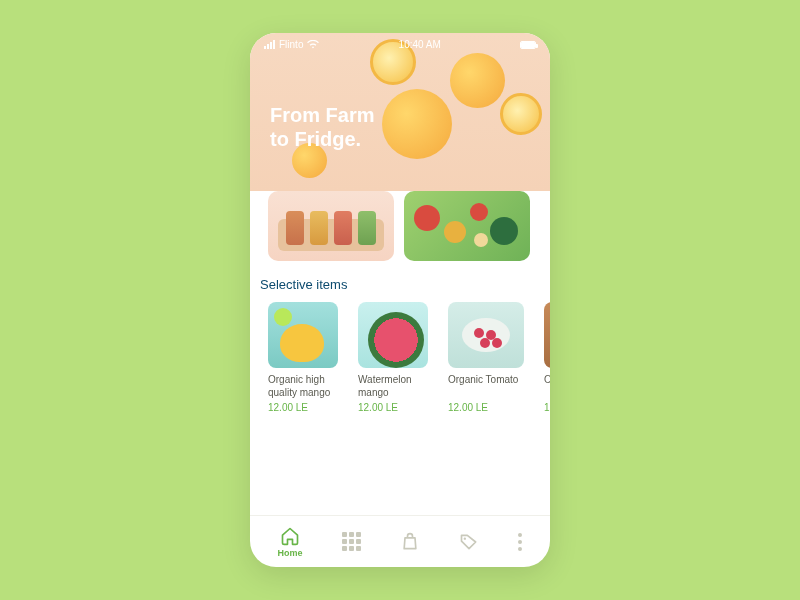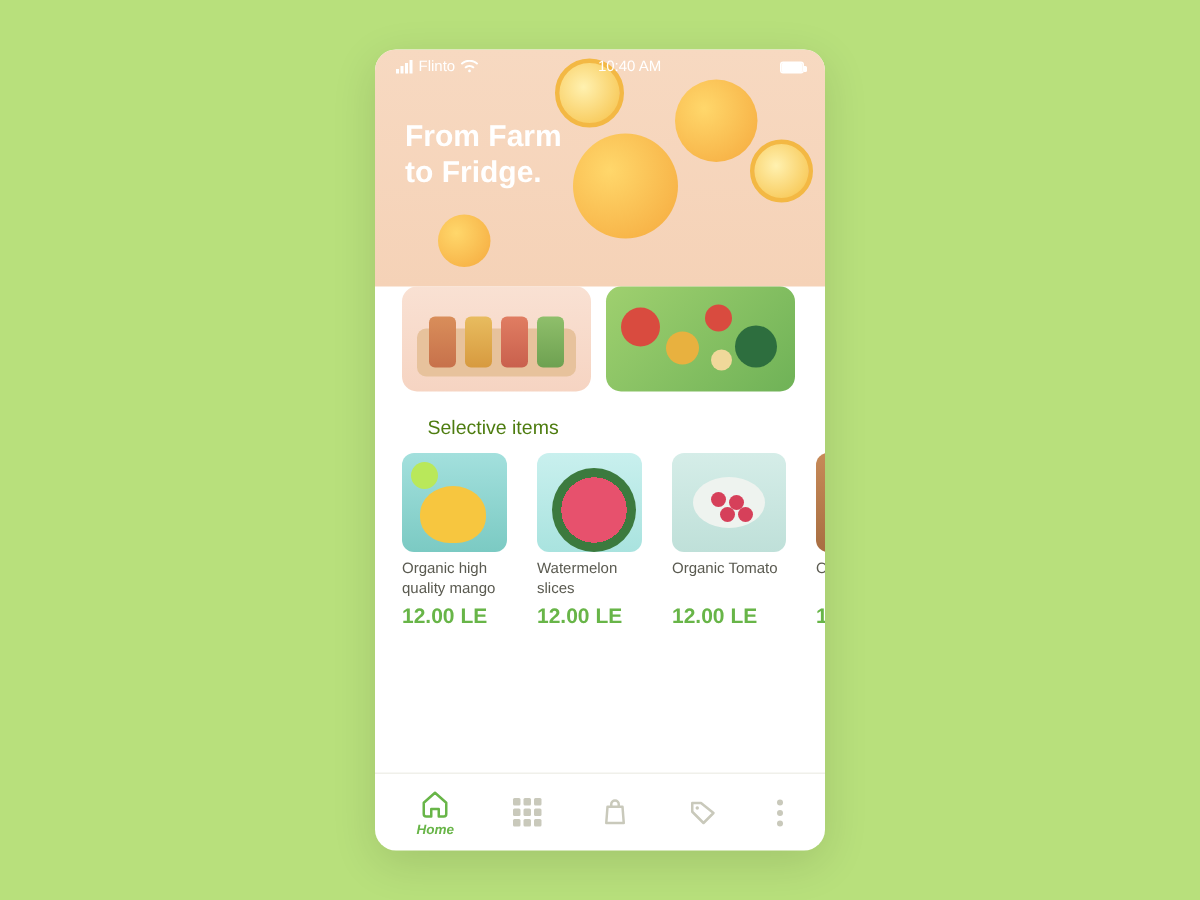--- a/index.html
+++ b/index.html
@@ -10,21 +10,21 @@
     display: flex;
     align-items: center;
     justify-content: center;
     font-family: -apple-system, "Helvetica Neue", Arial, sans-serif;
     overflow: hidden;
   }
   .phone {
     width: 300px;
     height: 534px;
     background: #fff;
-    border-radius: 14px;
+    border-radius: 26px;
     box-shadow: 0 8px 30px rgba(0,0,0,0.12);
     overflow: hidden;
     position: relative;
     display: flex;
     flex-direction: column;
   }
   .hero {
     height: 158px;
     background: linear-gradient(180deg,#f7d9c1 0%,#f5d2b7 100%);
     position: relative;
@@ -45,21 +45,21 @@
   }
   .status-left, .status-right { display:flex; align-items:center; gap:4px; }
   .bars { display:flex; gap:1px; align-items:flex-end; }
   .bars span { width:2px; background:#fff; display:block; }
   .bars span:nth-child(1){height:3px;} .bars span:nth-child(2){height:5px;}
   .bars span:nth-child(3){height:7px;} .bars span:nth-child(4){height:9px;}
   .battery { width:16px;height:8px;border:1px solid #fff;border-radius:2px;position:relative;}
   .battery::after{content:"";position:absolute;right:-3px;top:2px;width:2px;height:4px;background:#fff;border-radius:0 1px 1px 0;}
   .battery-fill{background:#fff;height:100%;width:100%;border-radius:1px;}
   .hero-title {
-    position:absolute; left:20px; top:46px;
+    position:absolute; left:20px; top:70px;
     color:#fff; font-size:20px; font-weight:600; line-height:1.2;
     z-index:3;
     white-space: pre-line;
   }
   .search-row {
     display:flex; align-items:center; gap:10px;
     padding: 14px 18px 12px 18px;
   }
   .search-pill {
     flex:1; height:30px; border:1px solid #d7d7cf; border-radius:15px;
@@ -83,55 +83,55 @@
   .cat1 .j3{left:66px;background:linear-gradient(#e07d62,#c9604d);}
   .cat1 .j4{left:90px;background:linear-gradient(#8fbf6b,#6ea151);}
   .cat2 { background: linear-gradient(135deg,#9fd06f,#6fb257); }
   .cat2 .v{position:absolute;border-radius:50%;}
   .cat2 .v1{width:26px;height:26px;background:#d94b3f;left:10px;top:14px;}
   .cat2 .v2{width:22px;height:22px;background:#e8b13f;left:40px;top:30px;}
   .cat2 .v3{width:18px;height:18px;background:#d94b3f;left:66px;top:12px;}
   .cat2 .v4{width:28px;height:28px;background:#2d6e3e;left:86px;top:26px;}
   .cat2 .v5{width:14px;height:14px;background:#f0d89a;left:70px;top:42px;}
   .section-title {
-    padding: 2px 18px 10px 35px;
-    font-size:13px; color:#4d7c0f; font-weight:500;
+    padding: 2px 18px 10px 10px;
+    font-size:13px; color:#0c4a6e; font-weight:500;
   }
   .items-row {
     display:flex; gap:20px; padding:0 0 0 18px; overflow:hidden;
   }
   .item-card { width:70px; flex-shrink:0; }
   .item-card.wide{width:76px;}
   .item-img {
     width:100%; height:66px; border-radius:8px; margin-bottom:6px;
     position:relative; overflow:hidden;
   }
   .img-mango{background:linear-gradient(#a3e0dd,#7bcac3);}
   .img-mango::after{content:"";position:absolute;width:44px;height:38px;background:#f7c63f;border-radius:50% 50% 45% 45%;left:12px;bottom:6px;}
   .img-mango::before{content:"";position:absolute;width:18px;height:18px;background:#b9e85a;border-radius:50%;left:6px;top:6px;}
   .img-melon{background:linear-gradient(#c9f0ee,#a9e3df);}
   .img-melon::after{content:"";position:absolute;width:56px;height:56px;border-radius:50%;background:radial-gradient(circle,#e7516d 55%,#3c7a3e 55%);left:10px;top:10px;}
   .img-tomato{background:linear-gradient(#d5ede8,#bfe0d9);}
   .img-tomato::before{content:"";position:absolute;width:48px;height:34px;border-radius:50%;background:#eef3ef;left:14px;top:16px;}
   .img-tomato::after{content:"";position:absolute;width:10px;height:10px;border-radius:50%;background:#d6405a;left:26px;top:26px;box-shadow:12px 2px 0 #d6405a, 6px 10px 0 #d6405a, 18px 10px 0 #d6405a;}
   .img-last{background:linear-gradient(#c78a58,#a86e42);}
   .item-name { font-size:10px; color:#5a5a50; line-height:1.25; margin-bottom:3px; min-height:25px;}
-  .item-price { font-size:14px; color:#68b548; font-weight:700; }
+  .item-price { font-size:10px; color:#68b548; font-weight:400; }
   .tabbar {
     margin-top:auto;
     height:52px; border-top:1px solid #f0f0ea;
     display:flex; align-items:center; justify-content:space-around;
     padding: 0 8px;
   }
   .tab {
     display:flex; flex-direction:column; align-items:center; gap:2px;
     color:#c9c9bb;
   }
   .tab.active { color:#68b548; }
-  .tab-label { font-size:9px; font-weight:600;font-style:italic; }
+  .tab-label { font-size:9px; font-weight:600; }
   .grid-icon { display:grid; grid-template-columns:repeat(3,5px); grid-template-rows:repeat(3,5px); gap:2px;}
   .grid-icon span{background:currentColor;border-radius:1px;}
   .dots-icon { display:flex; flex-direction:column; gap:3px;}
   .dots-icon span{width:4px;height:4px;border-radius:50%;background:currentColor;}
 </style>
 </head>
 <body>
 
 <div class="phone">
 
@@ -187,21 +187,21 @@
   <div class="section-title">Selective items</div>
 
   <div class="items-row">
     <div class="item-card">
       <div class="item-img img-mango"></div>
       <div class="item-name">Organic high quality mango</div>
       <div class="item-price">12.00 LE</div>
     </div>
     <div class="item-card">
       <div class="item-img img-melon"></div>
-      <div class="item-name">Watermelon slices</div>
+      <div class="item-name">Watermelon mango</div>
       <div class="item-price">12.00 LE</div>
     </div>
     <div class="item-card wide">
       <div class="item-img img-tomato"></div>
       <div class="item-name">Organic Tomato</div>
       <div class="item-price">12.00 LE</div>
     </div>
     <div class="item-card">
       <div class="item-img img-last"></div>
       <div class="item-name">Org qua</div>

